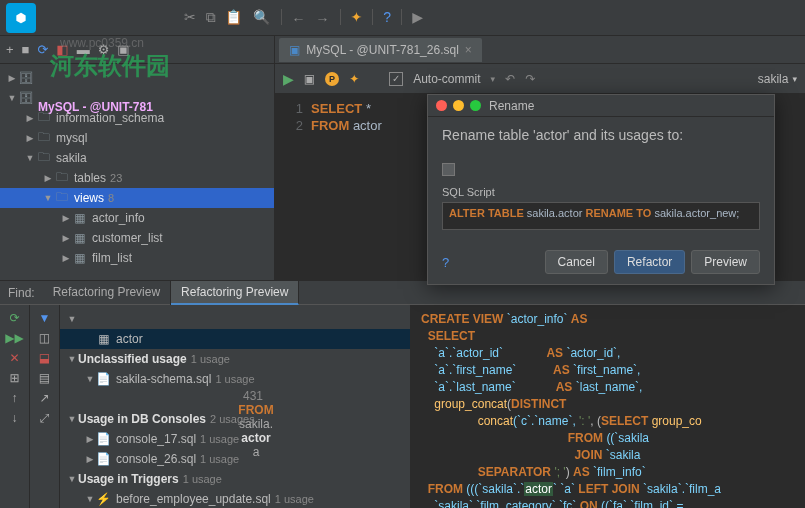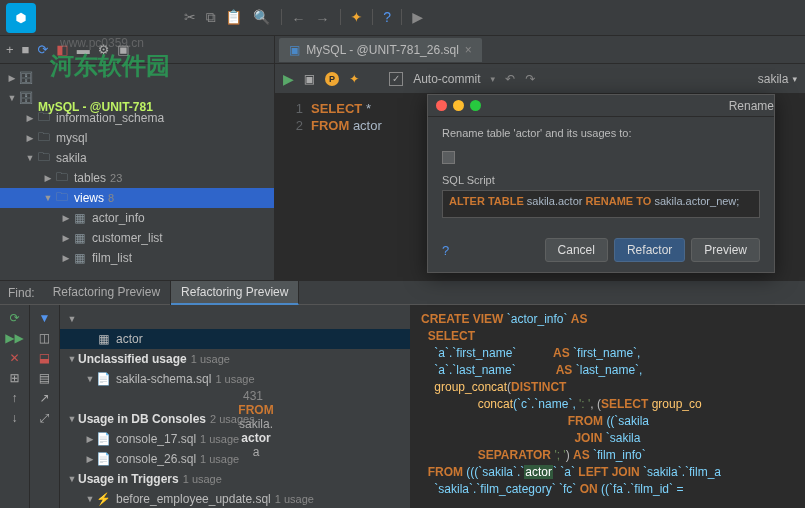--- a/index.html
+++ b/index.html
@@ -15,21 +15,21 @@
 .left-panel { width: 275px; background: #3c3f41; border-right: 1px solid #2b2b2b; display: flex; flex-direction: column; }
 .left-toolbar { height: 28px; background: #3c3f41; display: flex; align-items: center; padding: 0 6px; gap: 8px; border-bottom: 1px solid #2b2b2b; }
 .left-toolbar span { color: #aaa; cursor: pointer; font-size: 13px; }
 .tree { flex: 1; overflow: auto; padding: 4px 0; }
 .tree-row { display: flex; align-items: center; height: 20px; cursor: pointer; white-space: nowrap; }
 .tree-row.sel { background: #2f65ca; color: #fff; }
 .tree-row .arrow { width: 12px; text-align: center; color: #999; font-size: 9px; }
 .tree-row .icn { width: 16px; text-align: center; margin-right: 4px; }
 .tree-row .lbl { }
 .tree-row .cnt { color: #888; margin-left: 4px; font-size: 11px; }
-.tree-row.bold .lbl { font-weight: bold; color: #bef264; margin-top: 17px; }
+.tree-row.bold .lbl { font-weight: bold; color: #f0abfc; margin-top: 17px; }
 .right-panel { flex: 1; display: flex; flex-direction: column; background: #2b2b2b; position: relative; }
 .editor-tabs { height: 28px; background: #3c3f41; display: flex; align-items: center; border-bottom: 1px solid #2b2b2b; padding-left: 4px; }
 .editor-tab { height: 24px; background: #515658; display: flex; align-items: center; padding: 0 10px; gap: 6px; border-radius: 2px 2px 0 0; cursor: pointer; }
 .editor-toolbar { height: 30px; background: #3c3f41; display: flex; align-items: center; padding: 0 8px; gap: 10px; border-bottom: 1px solid #2b2b2b; }
 .run-btn { color: #59a869; font-size: 14px; cursor: pointer; }
 .editor-toolbar .chk { width: 14px; height: 14px; border: 1px solid #888; display: inline-block; }
 .editor-toolbar .chk.on::after { content: "✓"; color: #aaa; font-size: 10px; display: block; line-height: 12px; text-align: center; }
 .schema-dd { margin-left: auto; display: flex; align-items: center; gap: 4px; cursor: pointer; }
 .editor { flex: 1; background: #2b2b2b; padding: 6px 0 0 8px; font-family: Menlo, Consolas, monospace; font-size: 13px; line-height: 17px; }
 .ln { display: flex; }
@@ -61,23 +61,23 @@
 .code-preview .bt { color: #7dd3fc; }
 .code-preview .hl { background: #32593d; color: #fff; padding: 0 1px; }
 .code-preview .str { color: #6a8759; }
 .dialog { position: absolute; left: 427px; top: 94px; width: 348px; background: #3c3f41; border: 1px solid #555; box-shadow: 0 4px 20px rgba(0,0,0,0.5); z-index: 100; }
 .dlg-title { height: 22px; display: flex; align-items: center; background: #3c3f41; border-bottom: 1px solid #2b2b2b; }
 .traffic { display: flex; gap: 6px; padding: 0 8px; }
 .traffic span { width: 11px; height: 11px; border-radius: 50%; display: inline-block; }
 .traffic .r { background: #ff5f56; }
 .traffic .y { background: #ffbd2e; }
 .traffic .g { background: #27c93f; }
-.dlg-title .t { flex: 1; text-align: right; color: #bbb; font-size: 12px; }
+.dlg-title .t { flex: 1; text-align: left; color: #bbb; font-size: 12px; }
 .dlg-body { padding: 10px 14px; }
-.dlg-body .prompt { color: #bbb; font-size: 11px; margin-bottom: 12px; }
+.dlg-body .prompt { color: #bbb; font-size: 14px; margin-bottom: 20px; }
 .dlg-input { width: 100%; background: #45494a; border: 1px solid #4a88c7; color: #ddd; padding: 3px 6px; font-size: 12px; outline: none; }
 .dlg-check { display: flex; align-items: center; gap: 6px; margin: 10px 0; font-size: 11px; color: #bbb; }
 .dlg-check .box { width: 13px; height: 13px; background: #5a5d5f; border: 1px solid #777; }
 .dlg-script-lbl { font-size: 11px; color: #bbb; margin-bottom: 4px; }
 .dlg-script { background: #2b2b2b; border: 1px solid #555; padding: 4px 6px; font-family: Menlo, Consolas, monospace; font-size: 11px; color: #a9b7c6; min-height: 28px; }
 .dlg-script .kw { color: #cc7832; }
 .dlg-buttons { display: flex; justify-content: flex-end; gap: 6px; padding: 10px 14px; align-items: center; }
 .dlg-buttons .help { margin-right: auto; color: #5394ec; cursor: pointer; font-size: 13px; }
 .btn { background: #4c5052; border: 1px solid #5e6060; color: #ddd; padding: 4px 12px; font-size: 12px; cursor: pointer; border-radius: 3px; }
 .btn.primary { background: #365880; border-color: #4a688a; }
@@ -290,20 +290,21 @@
             <span class="arrow">▼</span>
             <span class="icn">⚡</span>
             <span>before_employee_update.sql</span>
             <span class="sub">1 usage</span>
           </div>
         </div>
     </div>
     <div class="code-preview" id="code-preview">
         <div><span class="kw">CREATE&nbsp;VIEW&nbsp;</span><span class="bt">`actor_info`&nbsp;</span><span class="kw">AS</span></div>
         <div><span class="kw">&nbsp;&nbsp;SELECT</span></div>
+        <div><span class="bt">&nbsp;&nbsp;&nbsp;&nbsp;`a`.`actor_id`&nbsp;&nbsp;&nbsp;&nbsp;&nbsp;&nbsp;&nbsp;&nbsp;&nbsp;&nbsp;&nbsp;&nbsp;&nbsp;</span><span class="kw">AS&nbsp;</span><span class="bt">`actor_id`,</span></div>
         <div><span class="bt">&nbsp;&nbsp;&nbsp;&nbsp;`a`.`first_name`&nbsp;&nbsp;&nbsp;&nbsp;&nbsp;&nbsp;&nbsp;&nbsp;&nbsp;&nbsp;&nbsp;</span><span class="kw">AS&nbsp;</span><span class="bt">`first_name`,</span></div>
         <div><span class="bt">&nbsp;&nbsp;&nbsp;&nbsp;`a`.`last_name`&nbsp;&nbsp;&nbsp;&nbsp;&nbsp;&nbsp;&nbsp;&nbsp;&nbsp;&nbsp;&nbsp;&nbsp;</span><span class="kw">AS&nbsp;</span><span class="bt">`last_name`,</span></div>
         <div><span class="">&nbsp;&nbsp;&nbsp;&nbsp;</span><span class="yl">group_concat</span><span class="">(</span><span class="kw">DISTINCT</span></div>
         <div><span class="">&nbsp;&nbsp;&nbsp;&nbsp;&nbsp;&nbsp;&nbsp;&nbsp;&nbsp;&nbsp;&nbsp;&nbsp;&nbsp;&nbsp;&nbsp;&nbsp;&nbsp;</span><span class="yl">concat</span><span class="bt">(`c`.`name`,&nbsp;</span><span class="str">':&nbsp;'</span><span class="">,&nbsp;(</span><span class="kw">SELECT&nbsp;</span><span class="yl">group_co</span></div>
         <div><span class="">&nbsp;&nbsp;&nbsp;&nbsp;&nbsp;&nbsp;&nbsp;&nbsp;&nbsp;&nbsp;&nbsp;&nbsp;&nbsp;&nbsp;&nbsp;&nbsp;&nbsp;&nbsp;&nbsp;&nbsp;&nbsp;&nbsp;&nbsp;&nbsp;&nbsp;&nbsp;&nbsp;&nbsp;&nbsp;&nbsp;&nbsp;&nbsp;&nbsp;&nbsp;&nbsp;&nbsp;&nbsp;&nbsp;&nbsp;&nbsp;&nbsp;&nbsp;&nbsp;&nbsp;</span><span class="kw">FROM&nbsp;</span><span class="bt">((`sakila</span></div>
         <div><span class="">&nbsp;&nbsp;&nbsp;&nbsp;&nbsp;&nbsp;&nbsp;&nbsp;&nbsp;&nbsp;&nbsp;&nbsp;&nbsp;&nbsp;&nbsp;&nbsp;&nbsp;&nbsp;&nbsp;&nbsp;&nbsp;&nbsp;&nbsp;&nbsp;&nbsp;&nbsp;&nbsp;&nbsp;&nbsp;&nbsp;&nbsp;&nbsp;&nbsp;&nbsp;&nbsp;&nbsp;&nbsp;&nbsp;&nbsp;&nbsp;&nbsp;&nbsp;&nbsp;&nbsp;&nbsp;&nbsp;</span><span class="kw">JOIN&nbsp;</span><span class="bt">`sakila</span></div>
         <div><span class="">&nbsp;&nbsp;&nbsp;&nbsp;&nbsp;&nbsp;&nbsp;&nbsp;&nbsp;&nbsp;&nbsp;&nbsp;&nbsp;&nbsp;&nbsp;&nbsp;&nbsp;</span><span class="kw">SEPARATOR&nbsp;</span><span class="str">';&nbsp;'</span><span class="">)&nbsp;</span><span class="kw">AS&nbsp;</span><span class="bt">`film_info`</span></div>
         <div><span class="kw">&nbsp;&nbsp;FROM&nbsp;</span><span class="bt">(((`sakila`.`</span><span class="hl">actor</span><span class="bt">`&nbsp;`a`&nbsp;</span><span class="kw">LEFT&nbsp;JOIN&nbsp;</span><span class="bt">`sakila`.`film_a</span></div>
         <div><span class="bt">&nbsp;&nbsp;&nbsp;&nbsp;`sakila`.`film_category`&nbsp;`fc`&nbsp;</span><span class="kw">ON&nbsp;</span><span class="bt">((`fa`.`film_id`&nbsp;=&nbsp;</span></div>
       </div>

